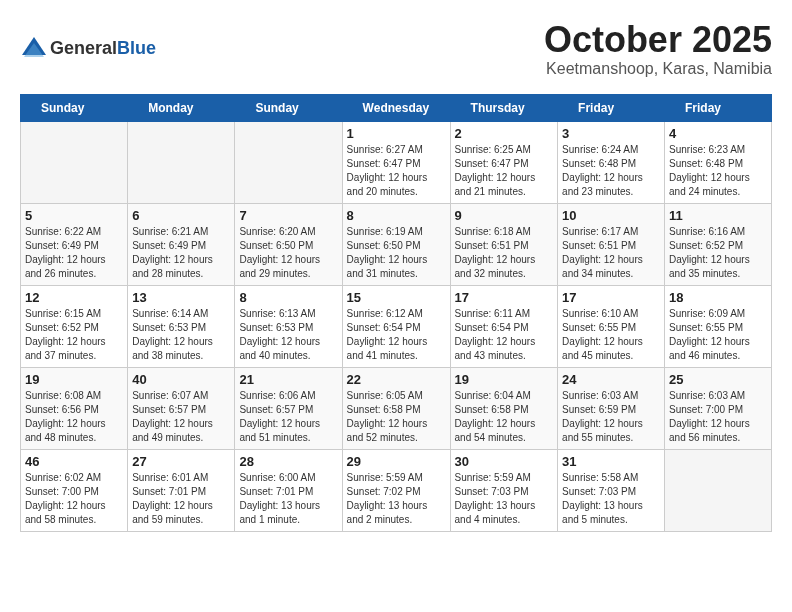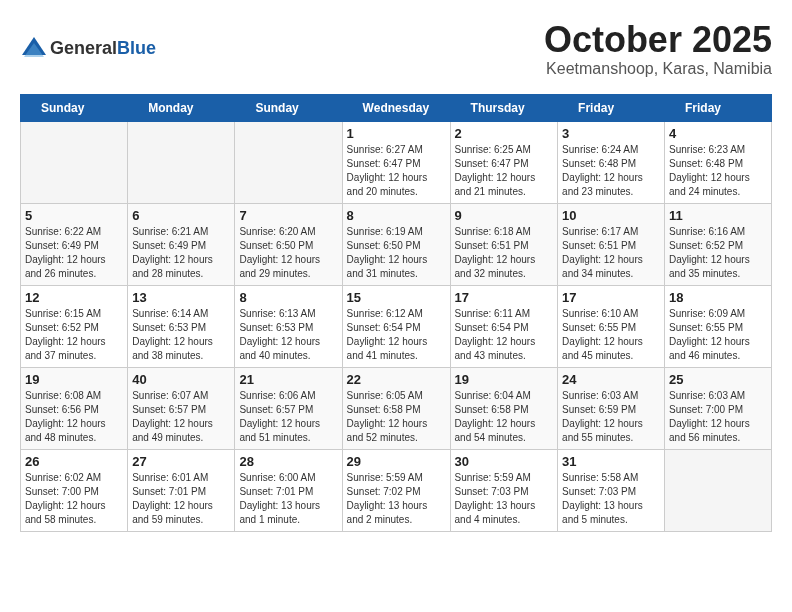--- a/index.html
+++ b/index.html
@@ -230,21 +230,21 @@
           <span class="day-number">24</span>
           <div class="day-info">Sunrise: 6:03 AM<br>Sunset: 6:59 PM<br>Daylight: 12 hours and 55 minutes.</div>
         </td>
         <td>
           <span class="day-number">25</span>
           <div class="day-info">Sunrise: 6:03 AM<br>Sunset: 7:00 PM<br>Daylight: 12 hours and 56 minutes.</div>
         </td>
       </tr>
       <tr>
         <td>
-          <span class="day-number">26</span>
+          <span class="day-number">46</span>
           <div class="day-info">Sunrise: 6:02 AM<br>Sunset: 7:00 PM<br>Daylight: 12 hours and 58 minutes.</div>
         </td>
         <td>
           <span class="day-number">27</span>
           <div class="day-info">Sunrise: 6:01 AM<br>Sunset: 7:01 PM<br>Daylight: 12 hours and 59 minutes.</div>
         </td>
         <td>
           <span class="day-number">28</span>
           <div class="day-info">Sunrise: 6:00 AM<br>Sunset: 7:01 PM<br>Daylight: 13 hours and 1 minute.</div>
         </td>

